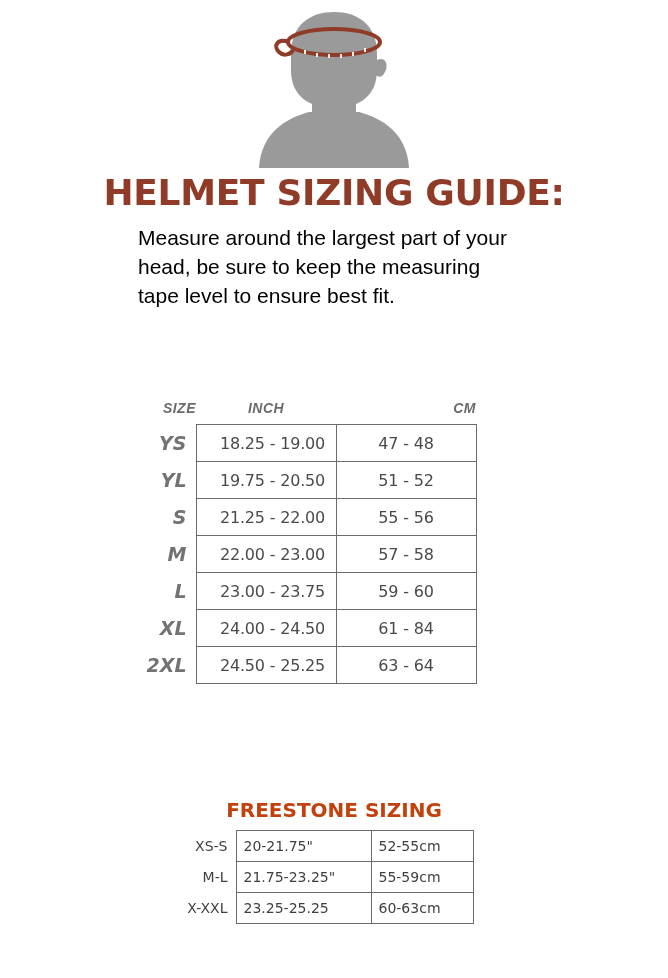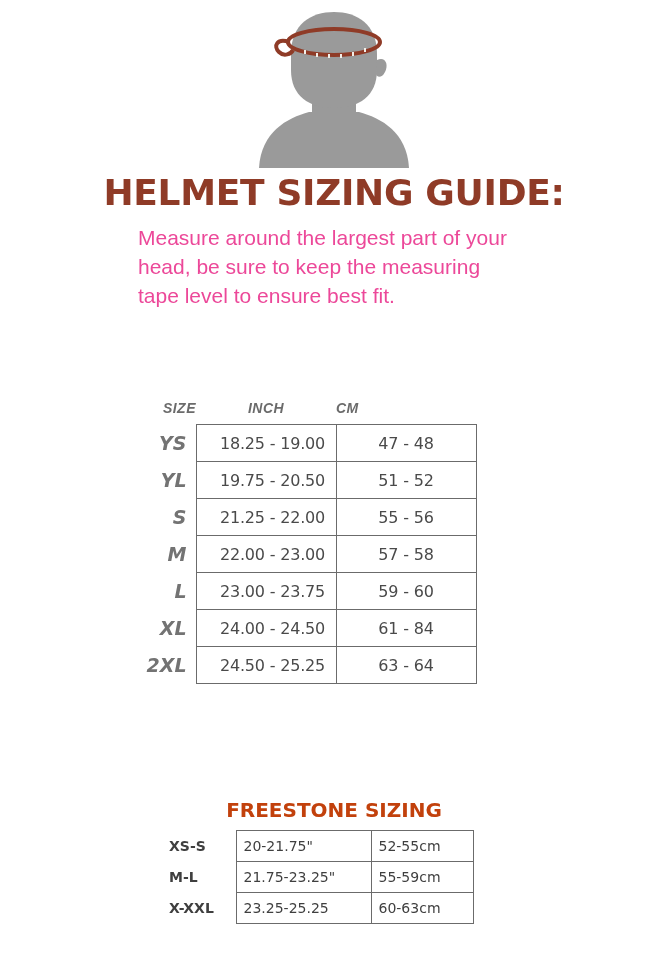--- a/index.html
+++ b/index.html
@@ -47,21 +47,21 @@
     letter-spacing: -0.3px;
     font-family: "DejaVu Sans", sans-serif;
   }
 
   
   .intro {
     position: absolute;
     left: 138px;
     top: 224px;
     width: 380px;
-    color: #ec4899;
+    color: #000000;
     font-size: 21px;
     line-height: 1.38;
     font-family: "Liberation Sans", sans-serif;
   }
 
   
   .main-table-wrap {
     position: absolute;
     left: 136px;
     top: 400px;
@@ -80,21 +80,21 @@
     font-size: 14px;
     font-weight: bold;
     font-style: italic;
     color: #6b6b6b;
     padding: 0 0 8px 0;
     border: none;
     letter-spacing: 0.5px;
   }
   table.sizing thead th.h-size { text-align: right; padding-left: 4px; }
   table.sizing thead th.h-inch { text-align: center; }
-  table.sizing thead th.h-cm   { text-align: left; }
+  table.sizing thead th.h-cm   { text-align: right; }
 
   table.sizing td {
     height: 34px;
     font-size: 17px;
     color: #4a4a4a;
     font-family: "DejaVu Sans", sans-serif;
   }
   table.sizing td.size-cell {
     text-align: right;
     padding-right: 9px;
@@ -138,23 +138,23 @@
   table.free col.f-size { width: 68px; }
   table.free col.f-inch { width: 135px; }
   table.free col.f-cm   { width: 102px; }
   table.free td {
     height: 28px;
     font-size: 14px;
     color: #3f3f3f;
     font-family: "DejaVu Sans", sans-serif;
   }
   table.free td.f-label {
-    text-align: left;
+    text-align: right;
     padding-right: 8px;
-    font-weight: bold;
+    font-weight: normal;
     border: none;
   }
   table.free td.f-val {
     border: 1px solid #6b6b6b;
     text-align: left;
     padding-left: 7px;
     font-size: 14px;
   }
 </style>
 </head>

